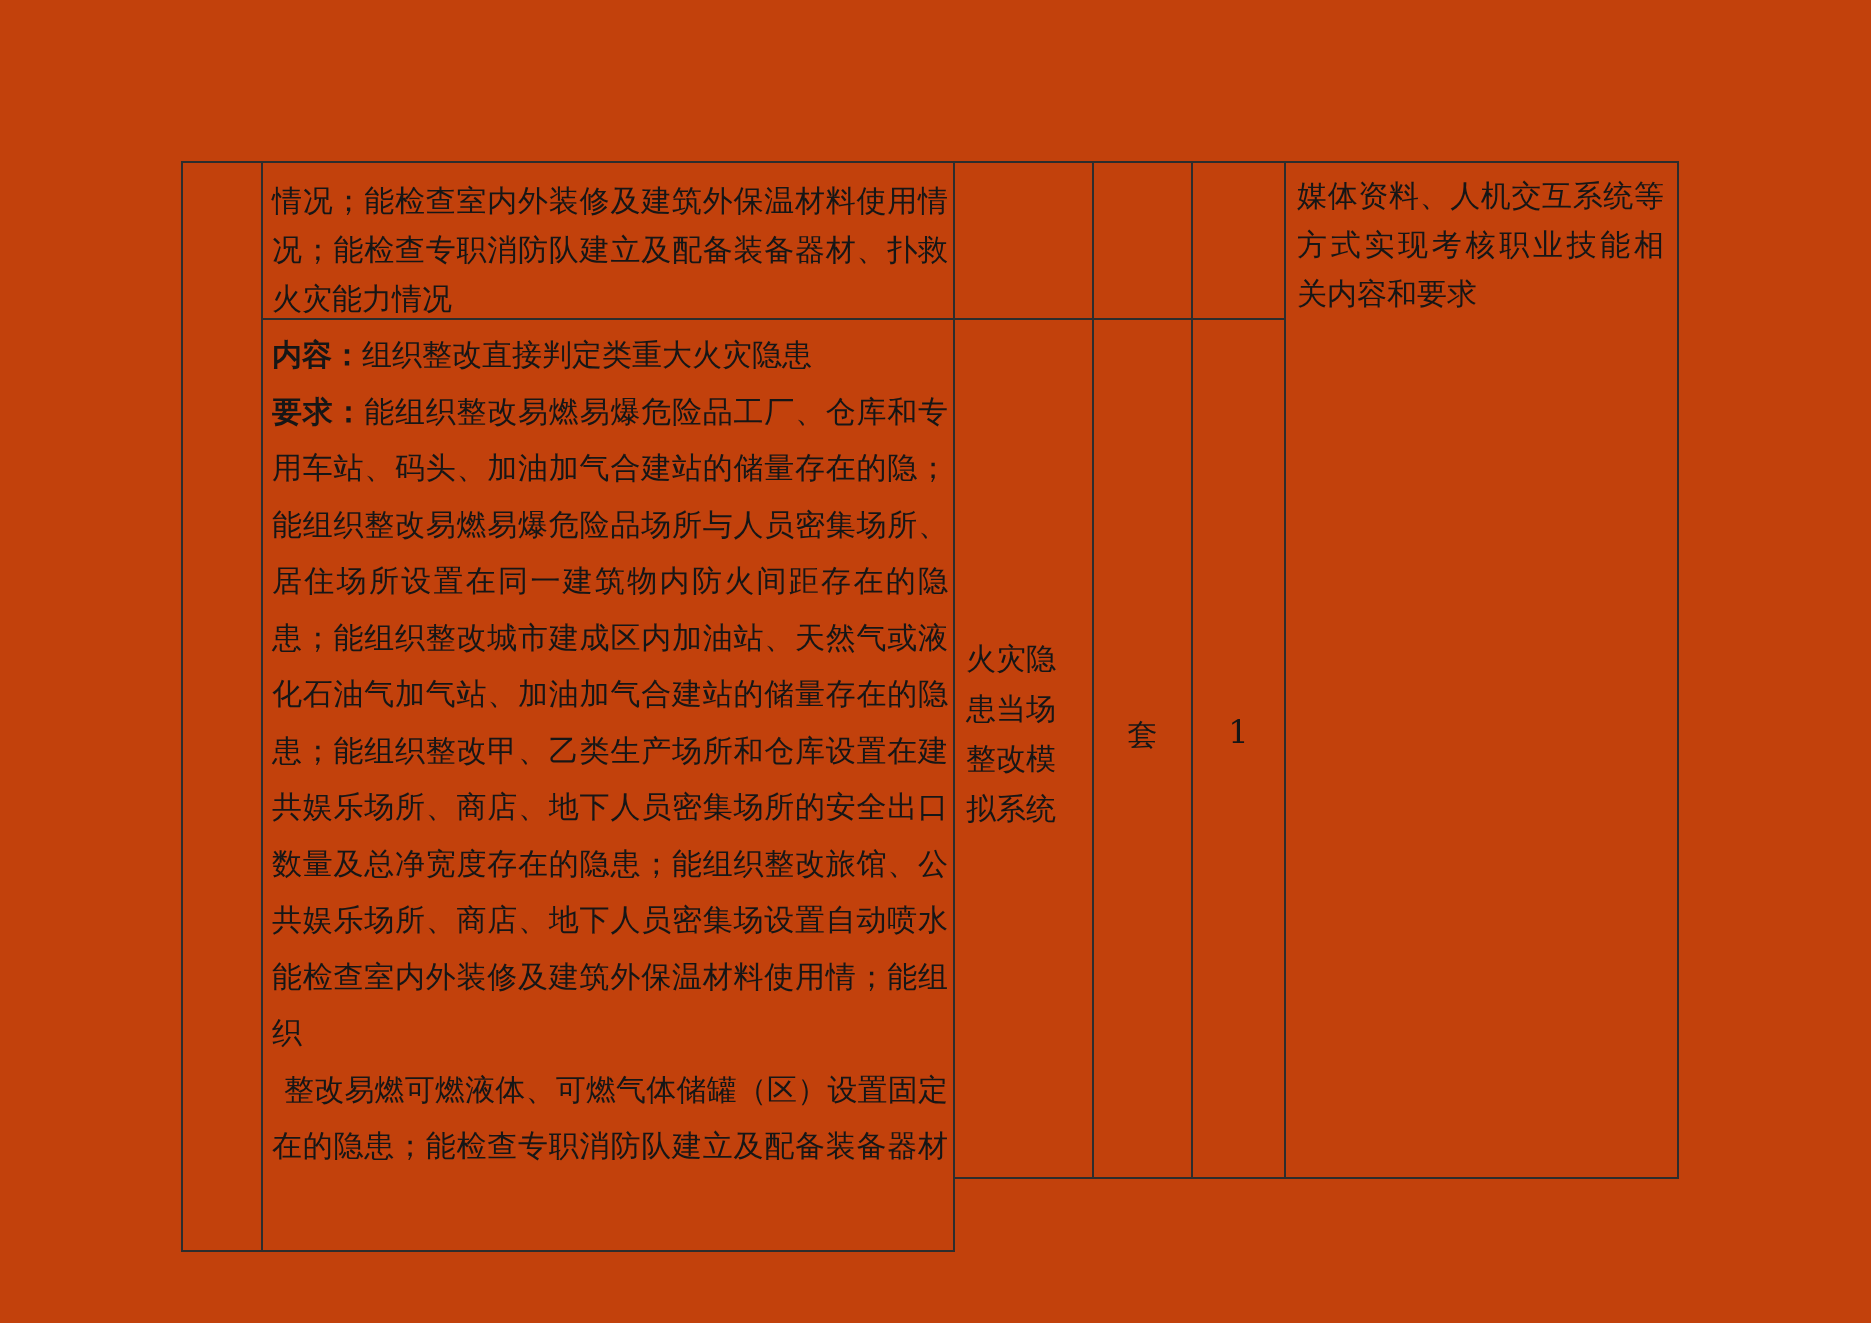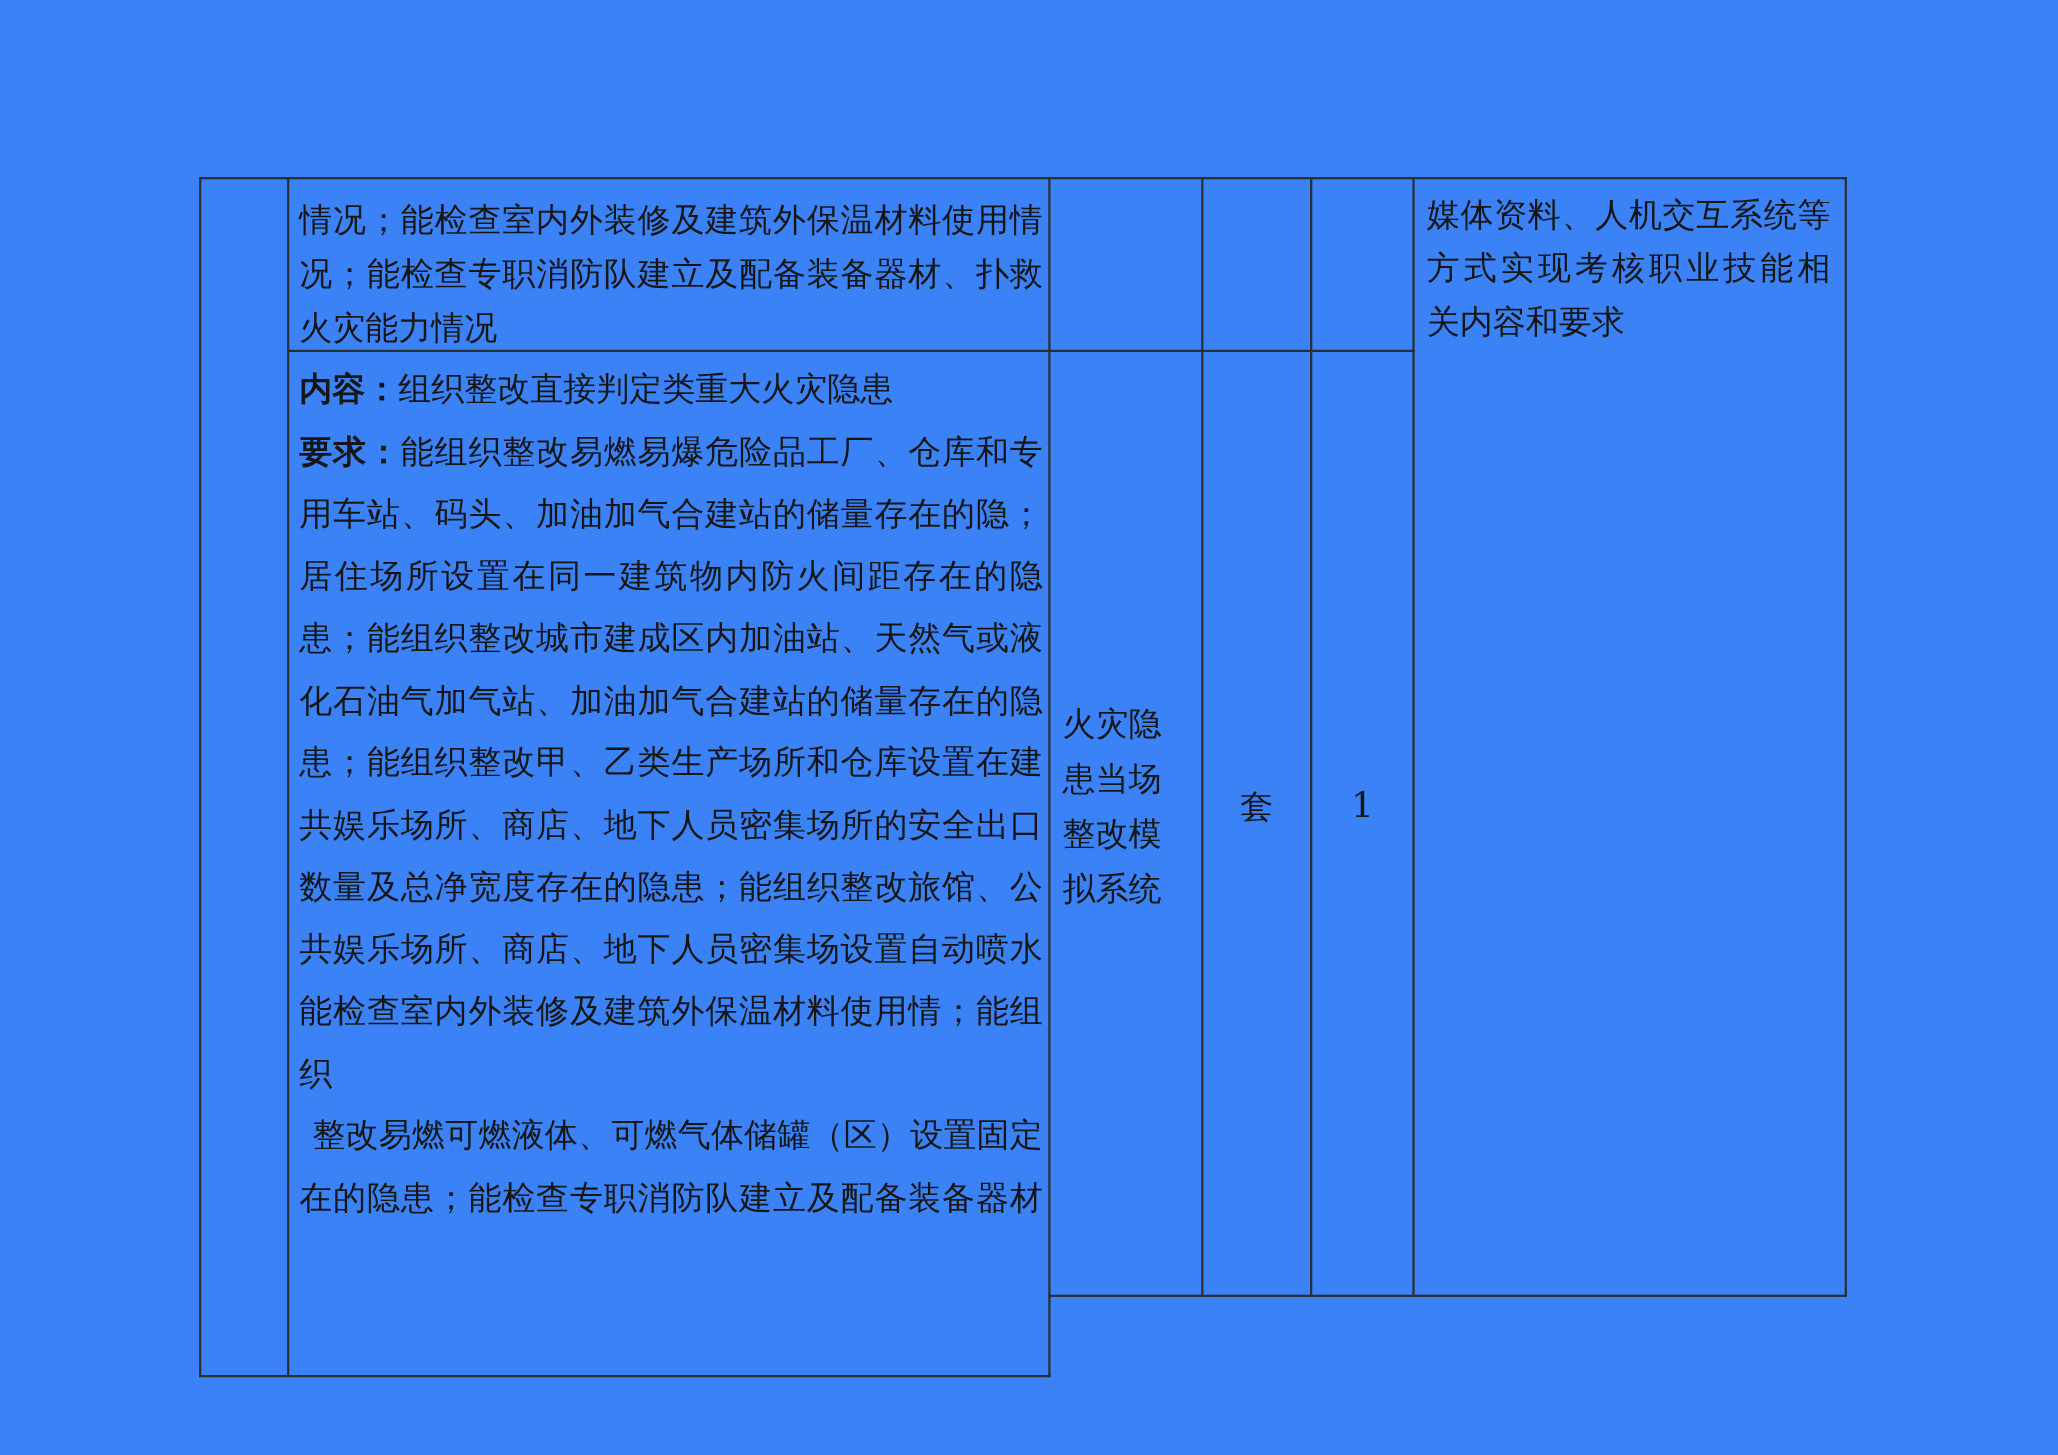--- a/index.html
+++ b/index.html
@@ -1,19 +1,19 @@
 <!DOCTYPE html>
 <html><head>
 <meta charset="utf-8">
 <style>
   html,body{margin:0;padding:0;background:#ffffff;}
   .page{
     position:relative;
     width:1871px;height:1323px;
-    background:#3b82f6;
+    background:#c2410c;
     font-family:"DejaVu Serif","Liberation Serif",serif;
     color:#161616;
     overflow:hidden;
   }
   .bline{position:absolute;background:#2d2d2d;}
   .tblock{
     position:absolute;
     font-size:30px;
     color:#161616;
   }
@@ -47,20 +47,21 @@
   <div class="tblock blk-row1">
       <div class="tline" style="white-space: normal; text-align: justify; text-align-last: justify;"><span>情况；能检查室内外装修及建筑外保温材料使用情</span></div>
       <div class="tline" style="white-space: normal; text-align: justify; text-align-last: justify;"><span>况；能检查专职消防队建立及配备装备器材、扑救</span></div>
       <div class="tline" style="white-space: nowrap; text-align: right; text-align-last: left;"><span>火灾能力情况</span></div>
     </div>
 
   <div class="tblock blk-row2">
       <div class="tline" style="white-space: nowrap; text-align: left; text-align-last: left;"><span class="bold">内容：</span><span>组织整改直接判定类重大火灾隐患</span></div>
       <div class="tline" style="white-space: normal; text-align: justify; text-align-last: justify;"><span class="bold">要求：</span><span>能组织整改易燃易爆危险品工厂、仓库和专</span></div>
       <div class="tline" style="white-space: normal; text-align: justify; text-align-last: justify;"><span>用车站、码头、加油加气合建站的储量存在的隐；</span></div>
+      <div class="tline" style="white-space: normal; text-align: justify; text-align-last: justify;"><span>能组织整改易燃易爆危险品场所与人员密集场所、</span></div>
       <div class="tline" style="white-space: normal; text-align: justify; text-align-last: justify;"><span>居住场所设置在同一建筑物内防火间距存在的隐</span></div>
       <div class="tline" style="white-space: normal; text-align: justify; text-align-last: justify;"><span>患；能组织整改城市建成区内加油站、天然气或液</span></div>
       <div class="tline" style="white-space: normal; text-align: justify; text-align-last: justify;"><span>化石油气加气站、加油加气合建站的储量存在的隐</span></div>
       <div class="tline" style="white-space: normal; text-align: justify; text-align-last: justify;"><span>患；能组织整改甲、乙类生产场所和仓库设置在建</span></div>
       <div class="tline" style="white-space: normal; text-align: justify; text-align-last: justify;"><span>共娱乐场所、商店、地下人员密集场所的安全出口</span></div>
       <div class="tline" style="white-space: normal; text-align: justify; text-align-last: justify;"><span>数量及总净宽度存在的隐患；能组织整改旅馆、公</span></div>
       <div class="tline" style="white-space: normal; text-align: justify; text-align-last: justify;"><span>共娱乐场所、商店、地下人员密集场设置自动喷水</span></div>
       <div class="tline" style="white-space: normal; text-align: justify; text-align-last: justify;"><span>能检查室内外装修及建筑外保温材料使用情；能组织</span></div>
       <div class="tline" style="white-space: normal; text-align: justify; text-align-last: justify; margin-left: 12px;"><span>整改易燃可燃液体、可燃气体储罐（区）设置固定</span></div>
       <div class="tline" style="white-space: normal; text-align: justify; text-align-last: justify;"><span>在的隐患；能检查专职消防队建立及配备装备器材</span></div>

